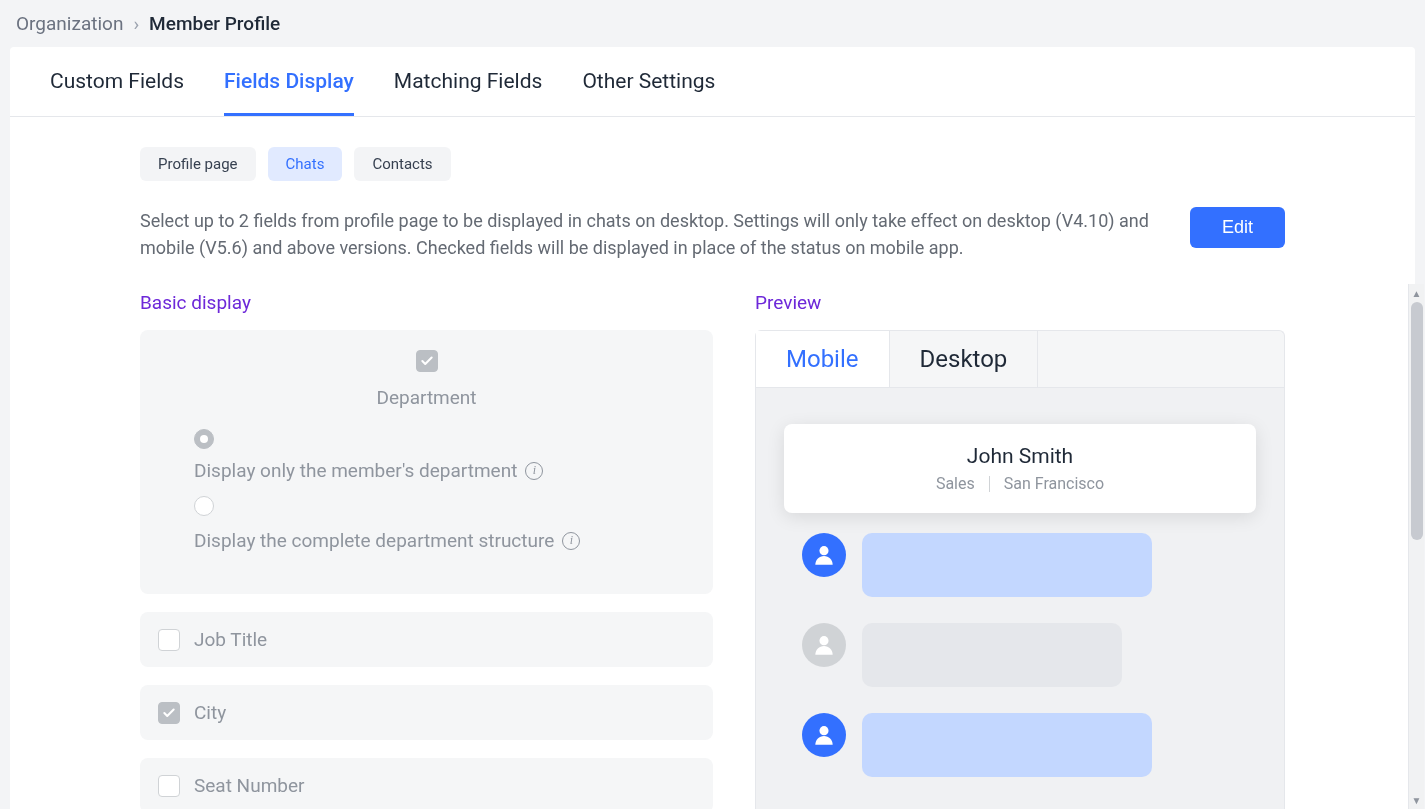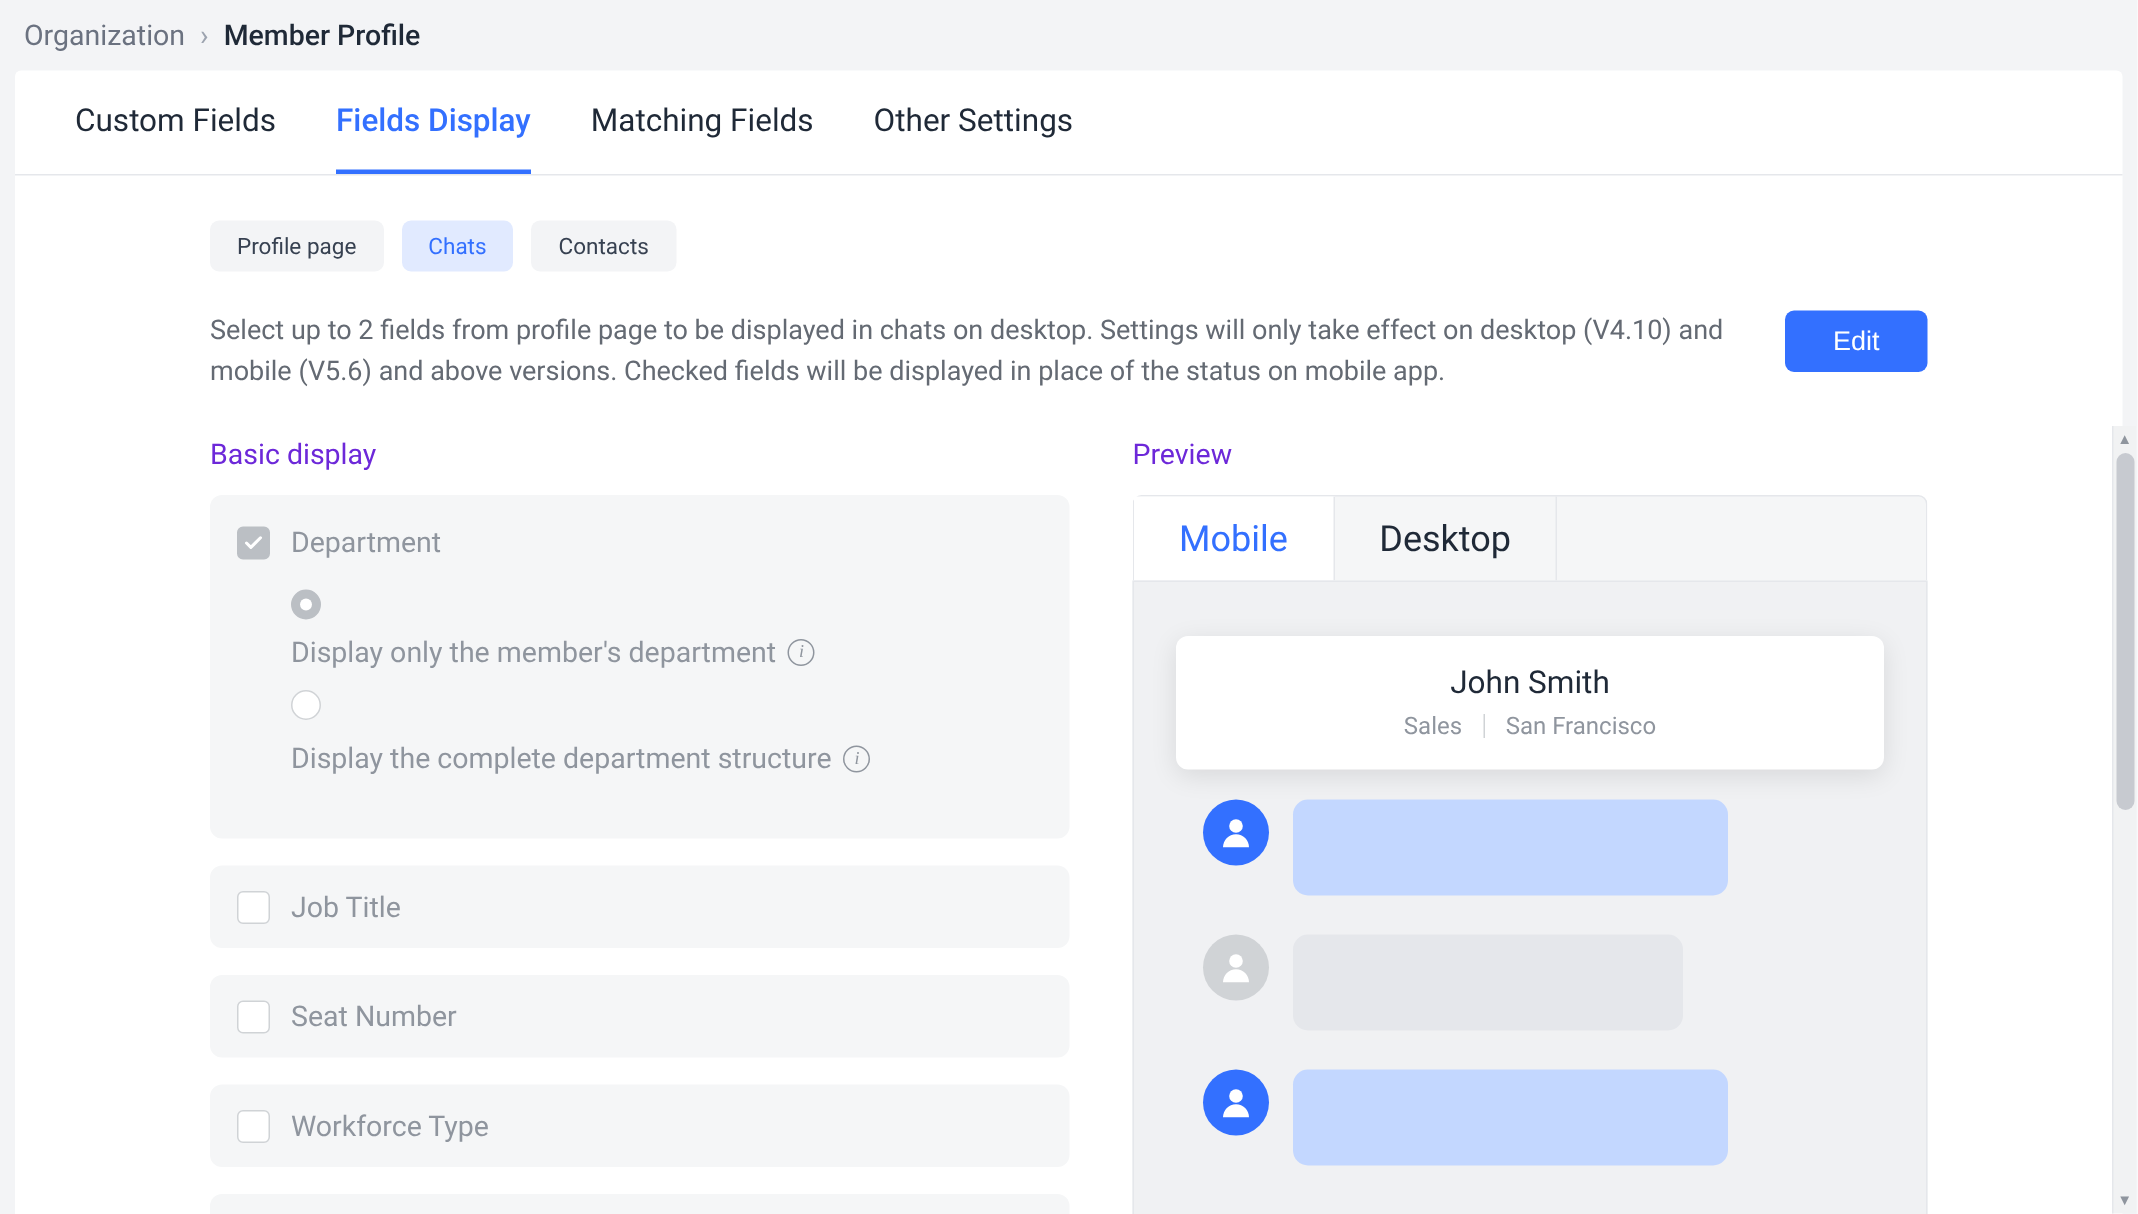--- a/index.html
+++ b/index.html
@@ -100,20 +100,21 @@
     .dept-block {
       background: #f5f6f7;
       border-radius: 8px;
       padding: 20px 18px 28px;
       margin-bottom: 18px;
     }
     .check-row {
       display: flex;
       align-items: center;
       gap: 14px;
+      flex-direction: column;
     }
     .checkbox {
       width: 22px;
       height: 22px;
       border-radius: 4px;
       border: 1.5px solid #d0d3d6;
       display: flex;
       align-items: center;
       justify-content: center;
       flex-shrink: 0;
@@ -338,20 +339,28 @@
             </div>
           </div>
         </div>
 
         <div class="field-grid">
           <div class="field-card">
             <span class="checkbox">
               
             </span>
             <span class="check-label">Job Title</span>
+          </div>
+          <div class="field-card">
+            <span class="checkbox checked">
+              <svg width="14" height="14" viewBox="0 0 24 24" fill="none" stroke="#fff" stroke-width="3.5" stroke-linecap="round" stroke-linejoin="round">
+                  <polyline points="20 6 9 17 4 12"></polyline>
+                </svg>
+            </span>
+            <span class="check-label">City</span>
           </div>
           <div class="field-card">
             <span class="checkbox">
               
             </span>
             <span class="check-label">Seat Number</span>
           </div>
           <div class="field-card">
             <span class="checkbox">
               

